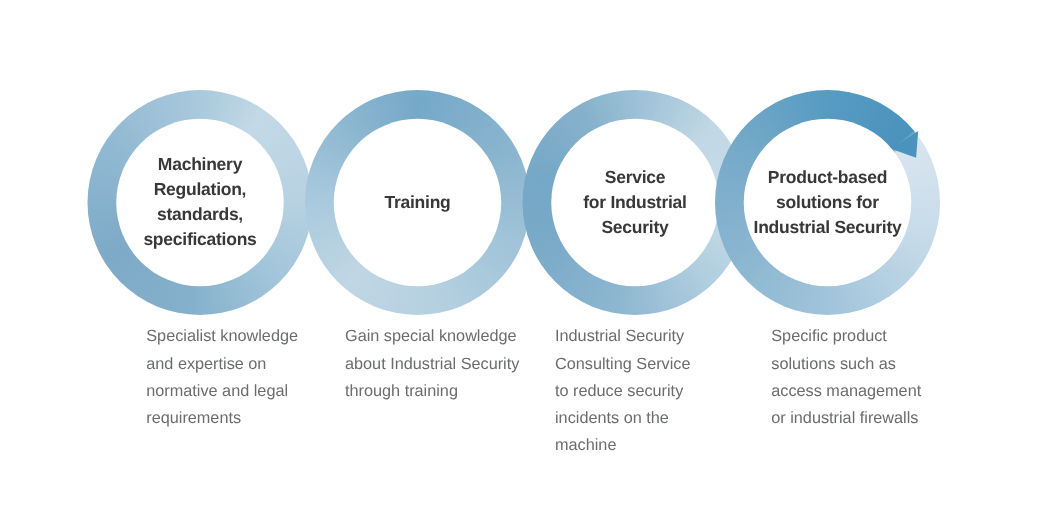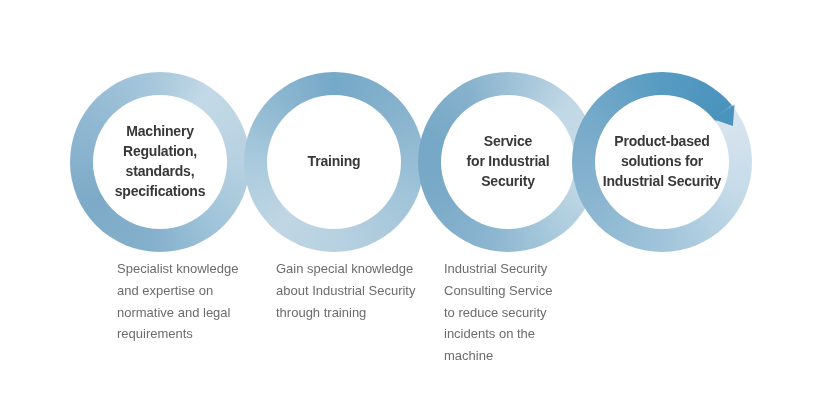--- a/index.html
+++ b/index.html
@@ -116,14 +116,18 @@
 normative and legal
 requirements</div>
   <div class="desc desc-2">Gain special knowledge
 about Industrial Security
 through training</div>
   <div class="desc desc-3">Industrial Security
 Consulting Service
 to reduce security
 incidents on the
 machine</div>
+  <div class="desc desc-4">Specific product
+solutions such as
+access management
+or industrial firewalls</div>
 
 </div>
 
 </body></html>

